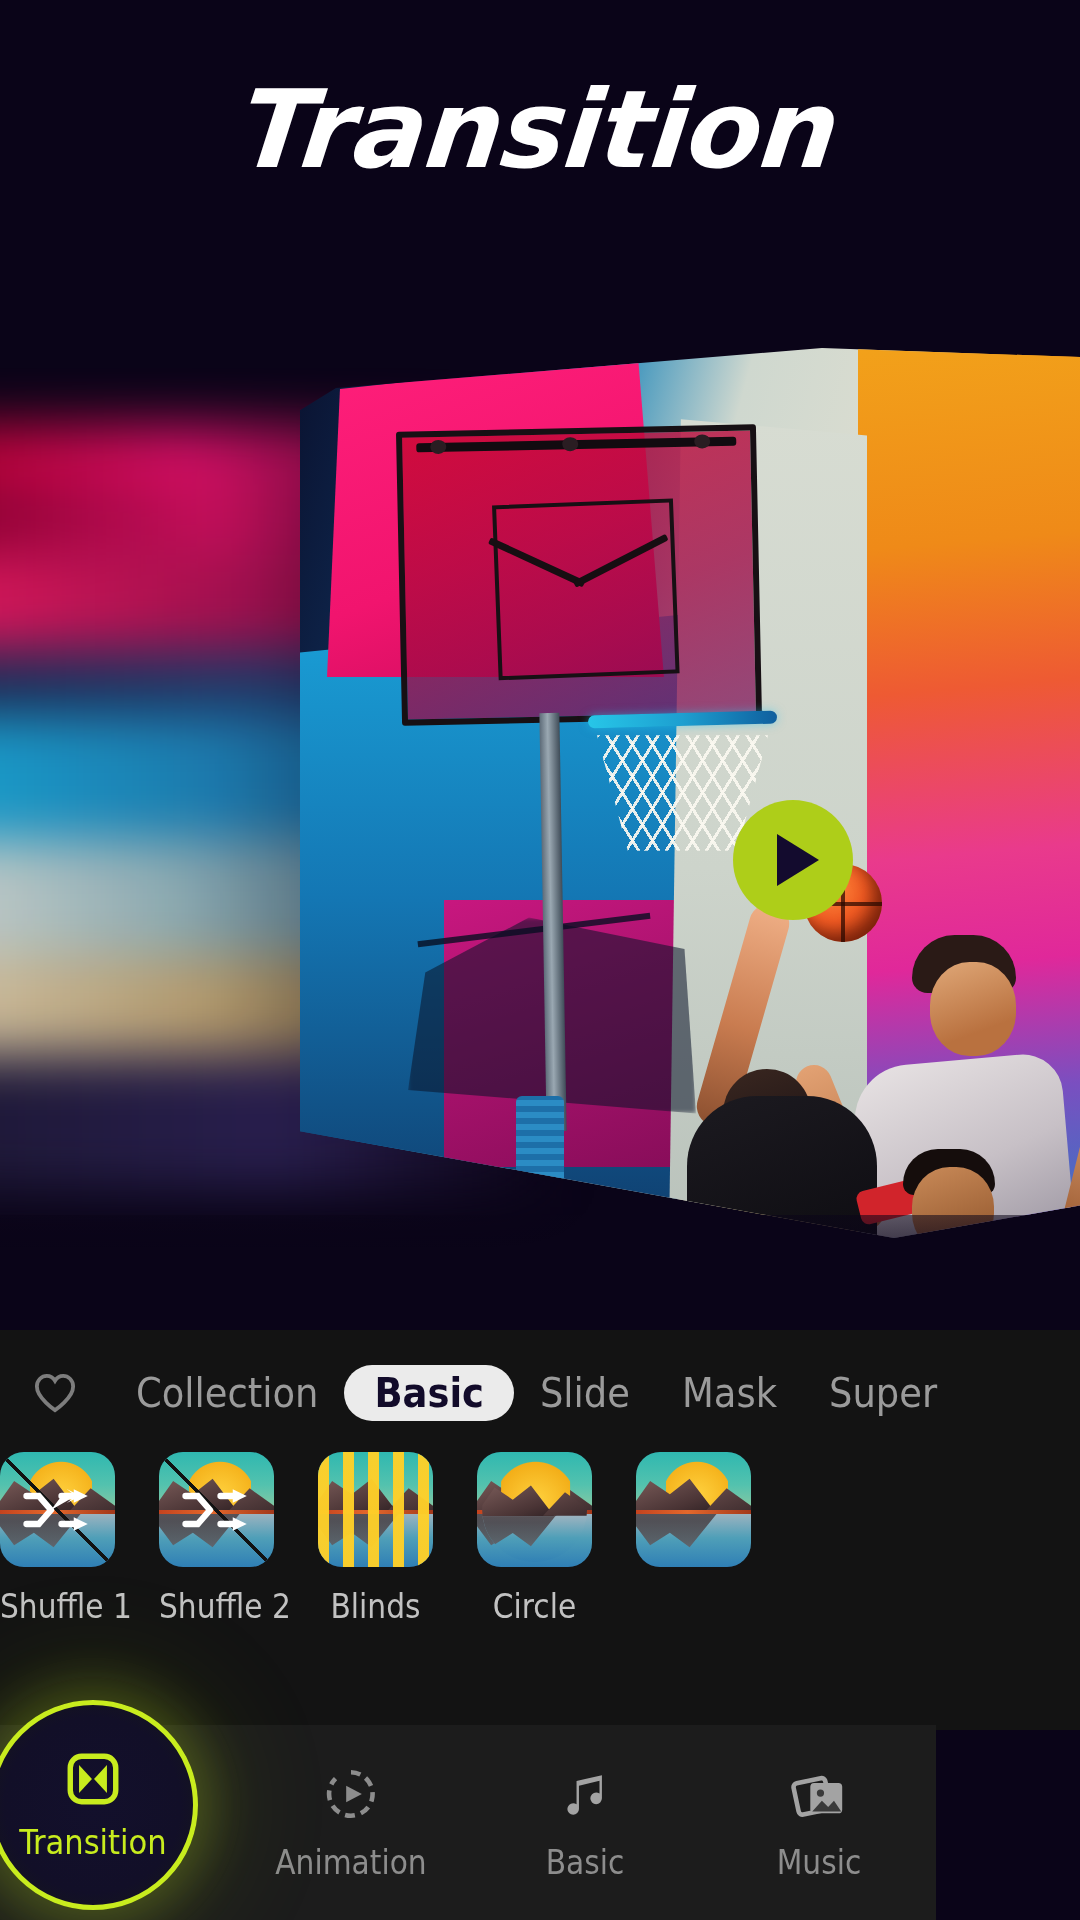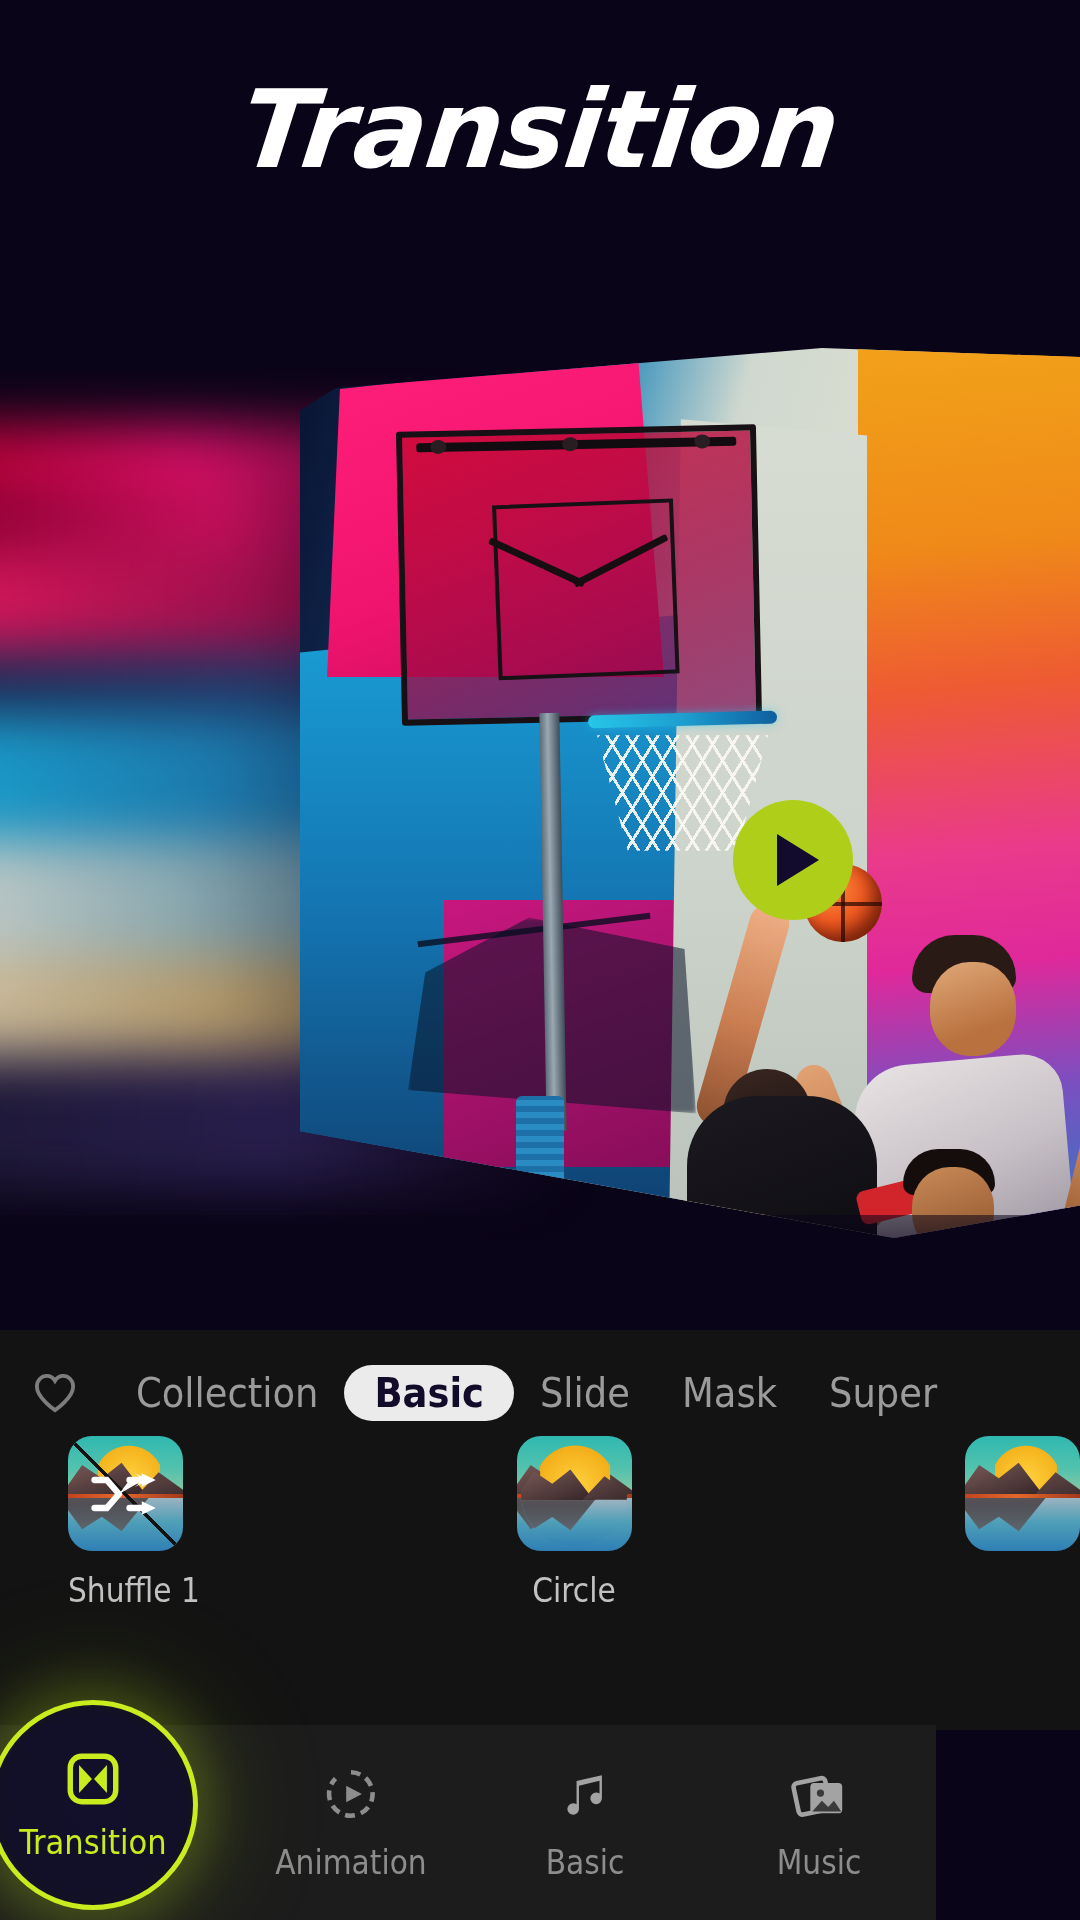--- a/index.html
+++ b/index.html
@@ -278,26 +278,24 @@
   .cat.active {
     background:#ebebeb;
     color:#120b2a;
     border-radius:46px;
     padding:4px 30px;
     font-weight:600;
   }
 
   
   .thumb-row {
-    position:absolute; left:0; top:106px; width:1080px; height:250px;
+    position:absolute; left:0; top:122px; width:1080px; height:250px;
     display:flex; align-items:flex-start;
-    padding-left:68px;
     gap:44px;
     overflow:hidden;
-    justify-content:space-between;
   }
   .thumb-item { width:115px; flex:0 0 auto; text-align:center; cursor:pointer; }
   .thumb {
     width:115px; height:115px; border-radius:24px; overflow:hidden; position:relative;
     background:#1b2a3a;
   }
   .scene { position:absolute; inset:0; }
   .sky  { position:absolute; left:0; top:0; width:100%; height:52%;
           background:linear-gradient(180deg,#2fb8b0 0%,#53c2ae 55%,#8fc9a0 100%); }
   .sun  { position:absolute; left:26%; top:6%; width:54%; height:46%;
@@ -489,21 +487,55 @@
           <svg class="shuffle-ico" viewBox="0 0 40 26">
             <path d="M2 5 h7 l7 8 M2 21 h7 l7 -8 M22 5 l7 0 M22 21 l7 0" stroke="#fff" stroke-width="3.6" fill="none" stroke-linecap="round"></path>
             <path d="M16 13 l6 -8 h8 l-5 -4 8 4 -8 4 5 -4" fill="#fff"></path>
             <polygon points="29,1.2 37,5 29,8.8" fill="#fff"></polygon>
             <polygon points="29,17.2 37,21 29,24.8" fill="#fff"></polygon>
           </svg>
         </div>
         <div class="thumb-label">Shuffle 1</div>
       </div>
 
-
+      <div class="thumb-item">
+        <div class="thumb">
+          <div class="scene">
+            <div class="sky"></div>
+              <div class="sun"></div>
+            <div class="mtn"></div>
+              <div class="mtn2"></div>
+            <div class="hband"></div>
+              <div class="water"></div>
+              <div class="refl"></div>
+          </div>
+          <div class="split-diag"></div>
+          <svg class="shuffle-ico" viewBox="0 0 40 26">
+            <path d="M2 5 h7 l7 8 M2 21 h7 l7 -8 M22 5 l7 0 M22 21 l7 0" stroke="#fff" stroke-width="3.6" fill="none" stroke-linecap="round"></path>
+            <polygon points="29,1.2 37,5 29,8.8" fill="#fff"></polygon>
+            <polygon points="29,17.2 37,21 29,24.8" fill="#fff"></polygon>
+          </svg>
+        </div>
+        <div class="thumb-label">Shuffle 2</div>
+      </div>
+
+      <div class="thumb-item">
+        <div class="thumb">
+          <div class="scene">
+            <div class="sky"></div>
+            <div class="mtn"></div>
+              <div class="mtn2"></div>
+            <div class="hband"></div>
+              <div class="water"></div>
+              <div class="refl"></div>
+          </div>
+          <div class="blinds-ov"></div>
+        </div>
+        <div class="thumb-label">Blinds</div>
+      </div>
 
       <div class="thumb-item">
         <div class="thumb">
           <div class="scene">
             <div class="sky"></div>
             <div class="mtn"></div>
               <div class="mtn2"></div>
             <div class="hband"></div>
               <div class="water"></div>
               <div class="refl"></div>

